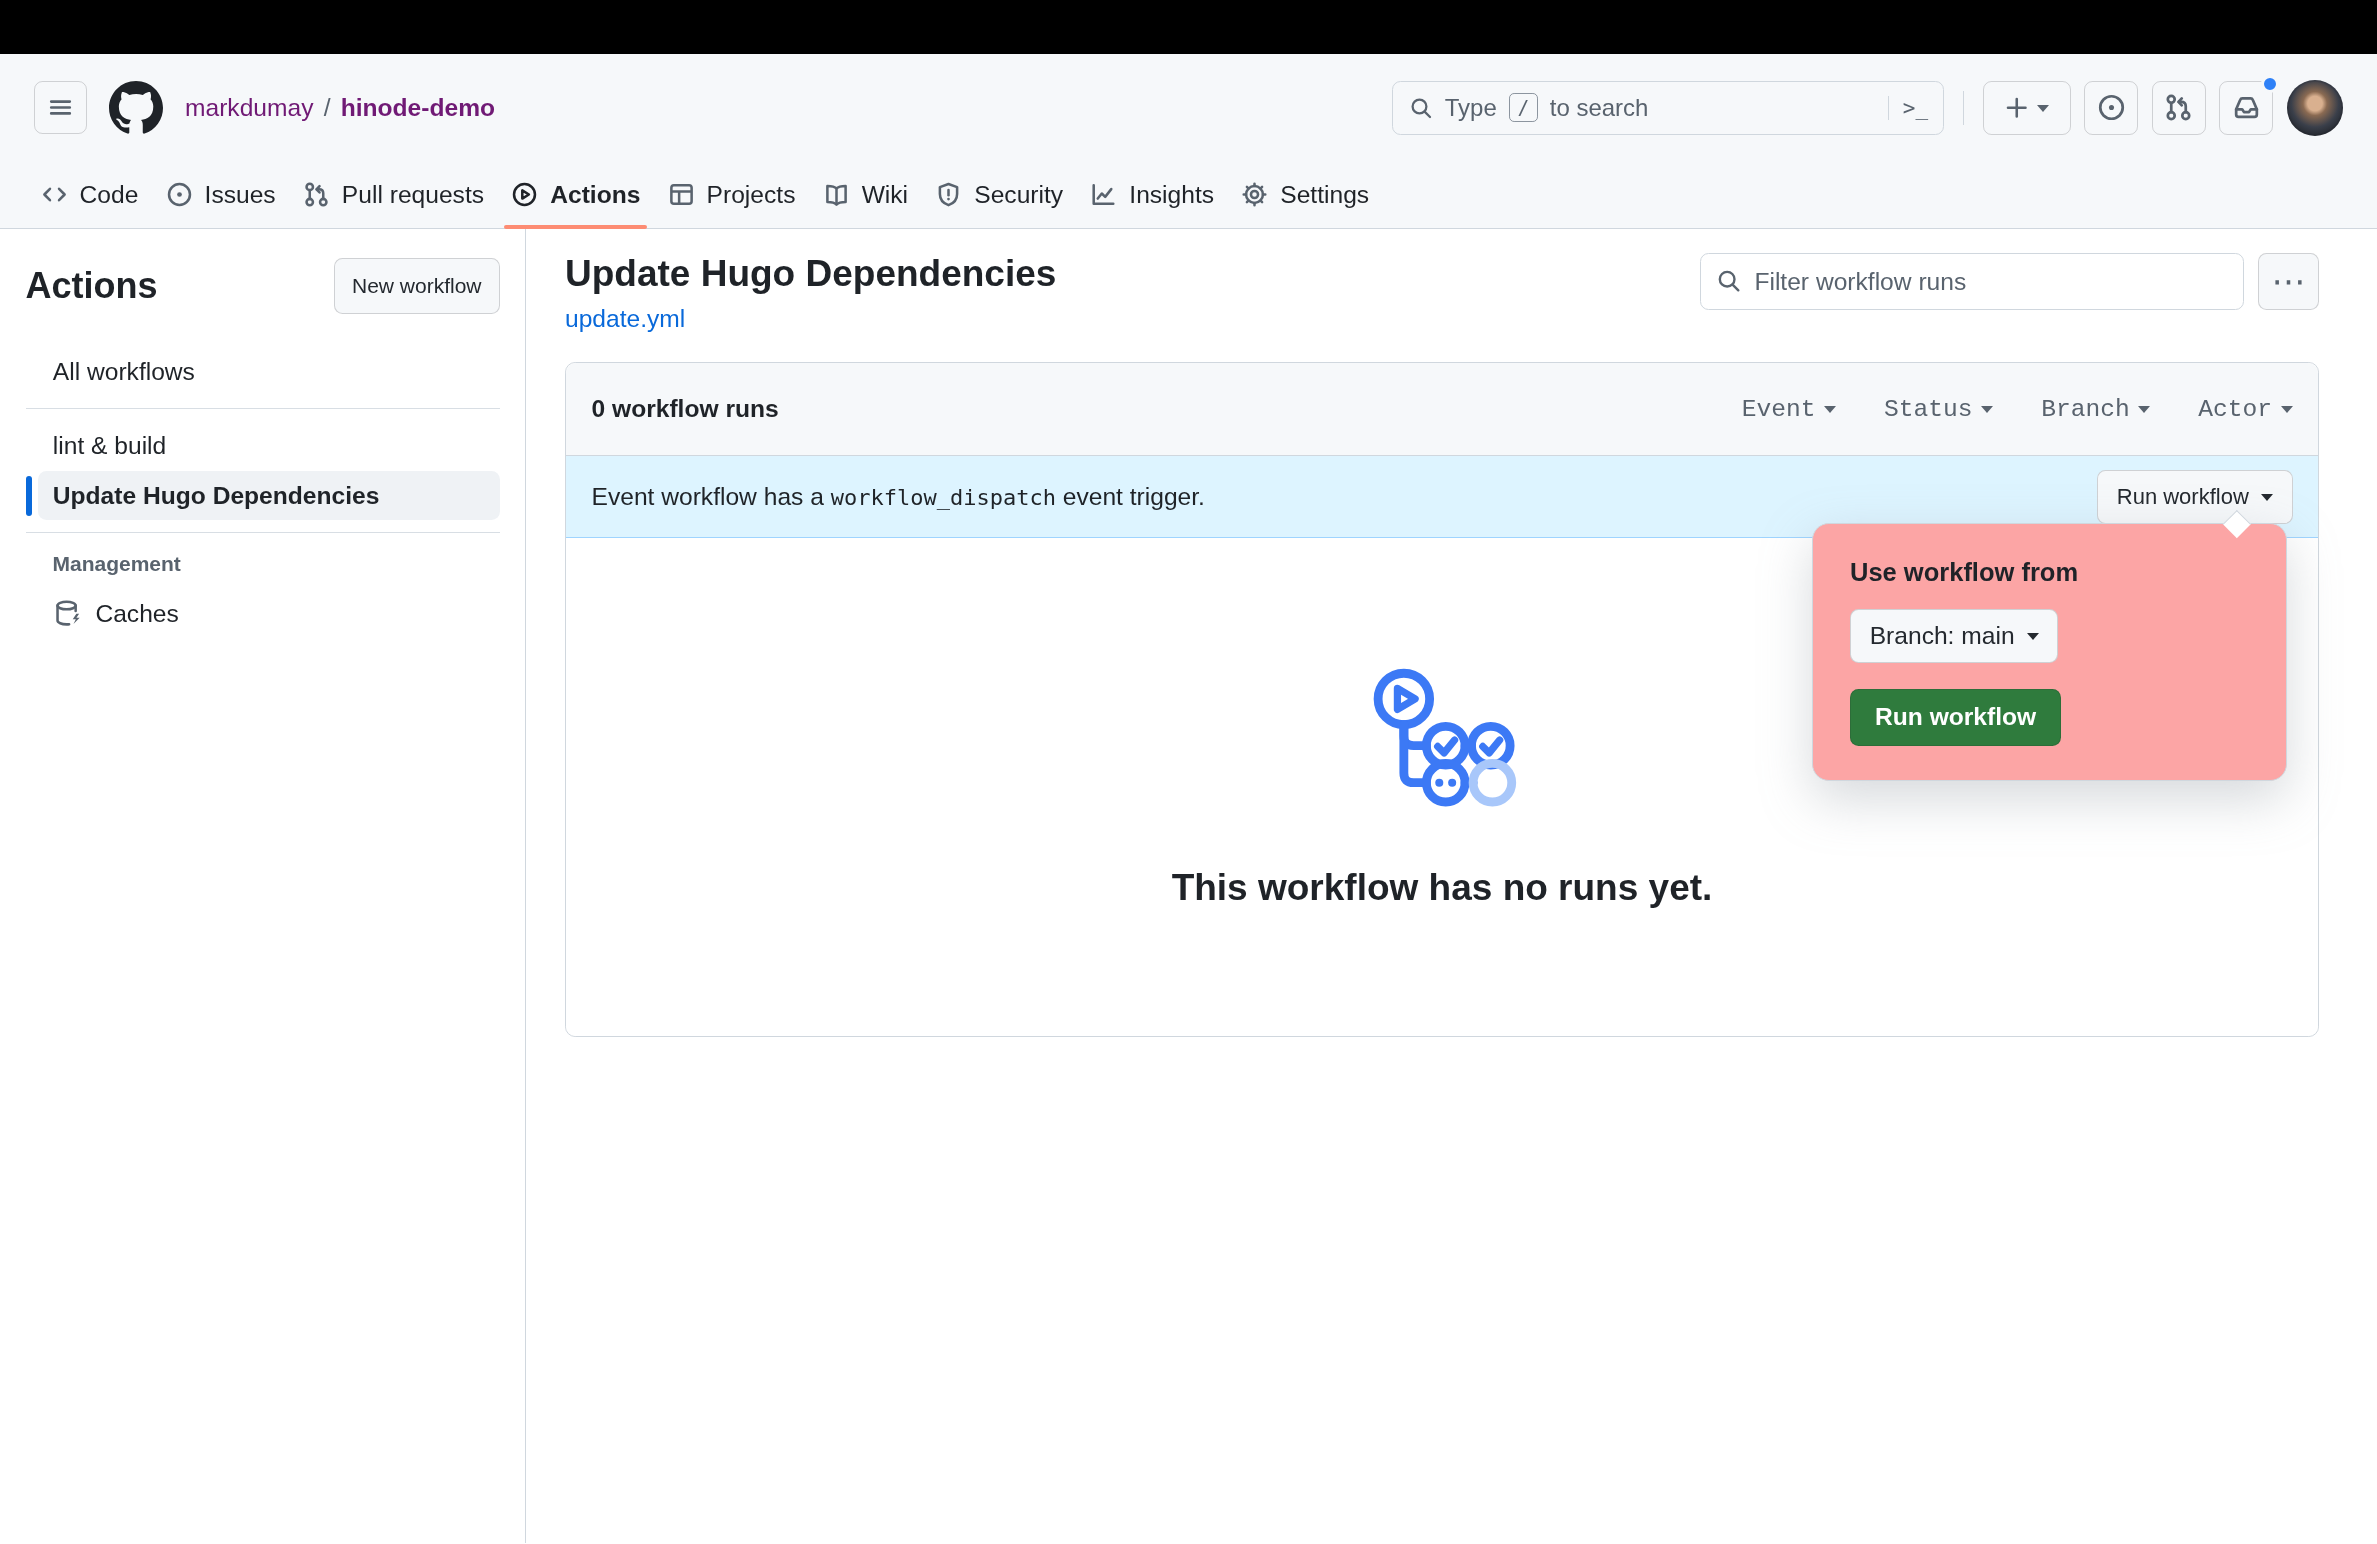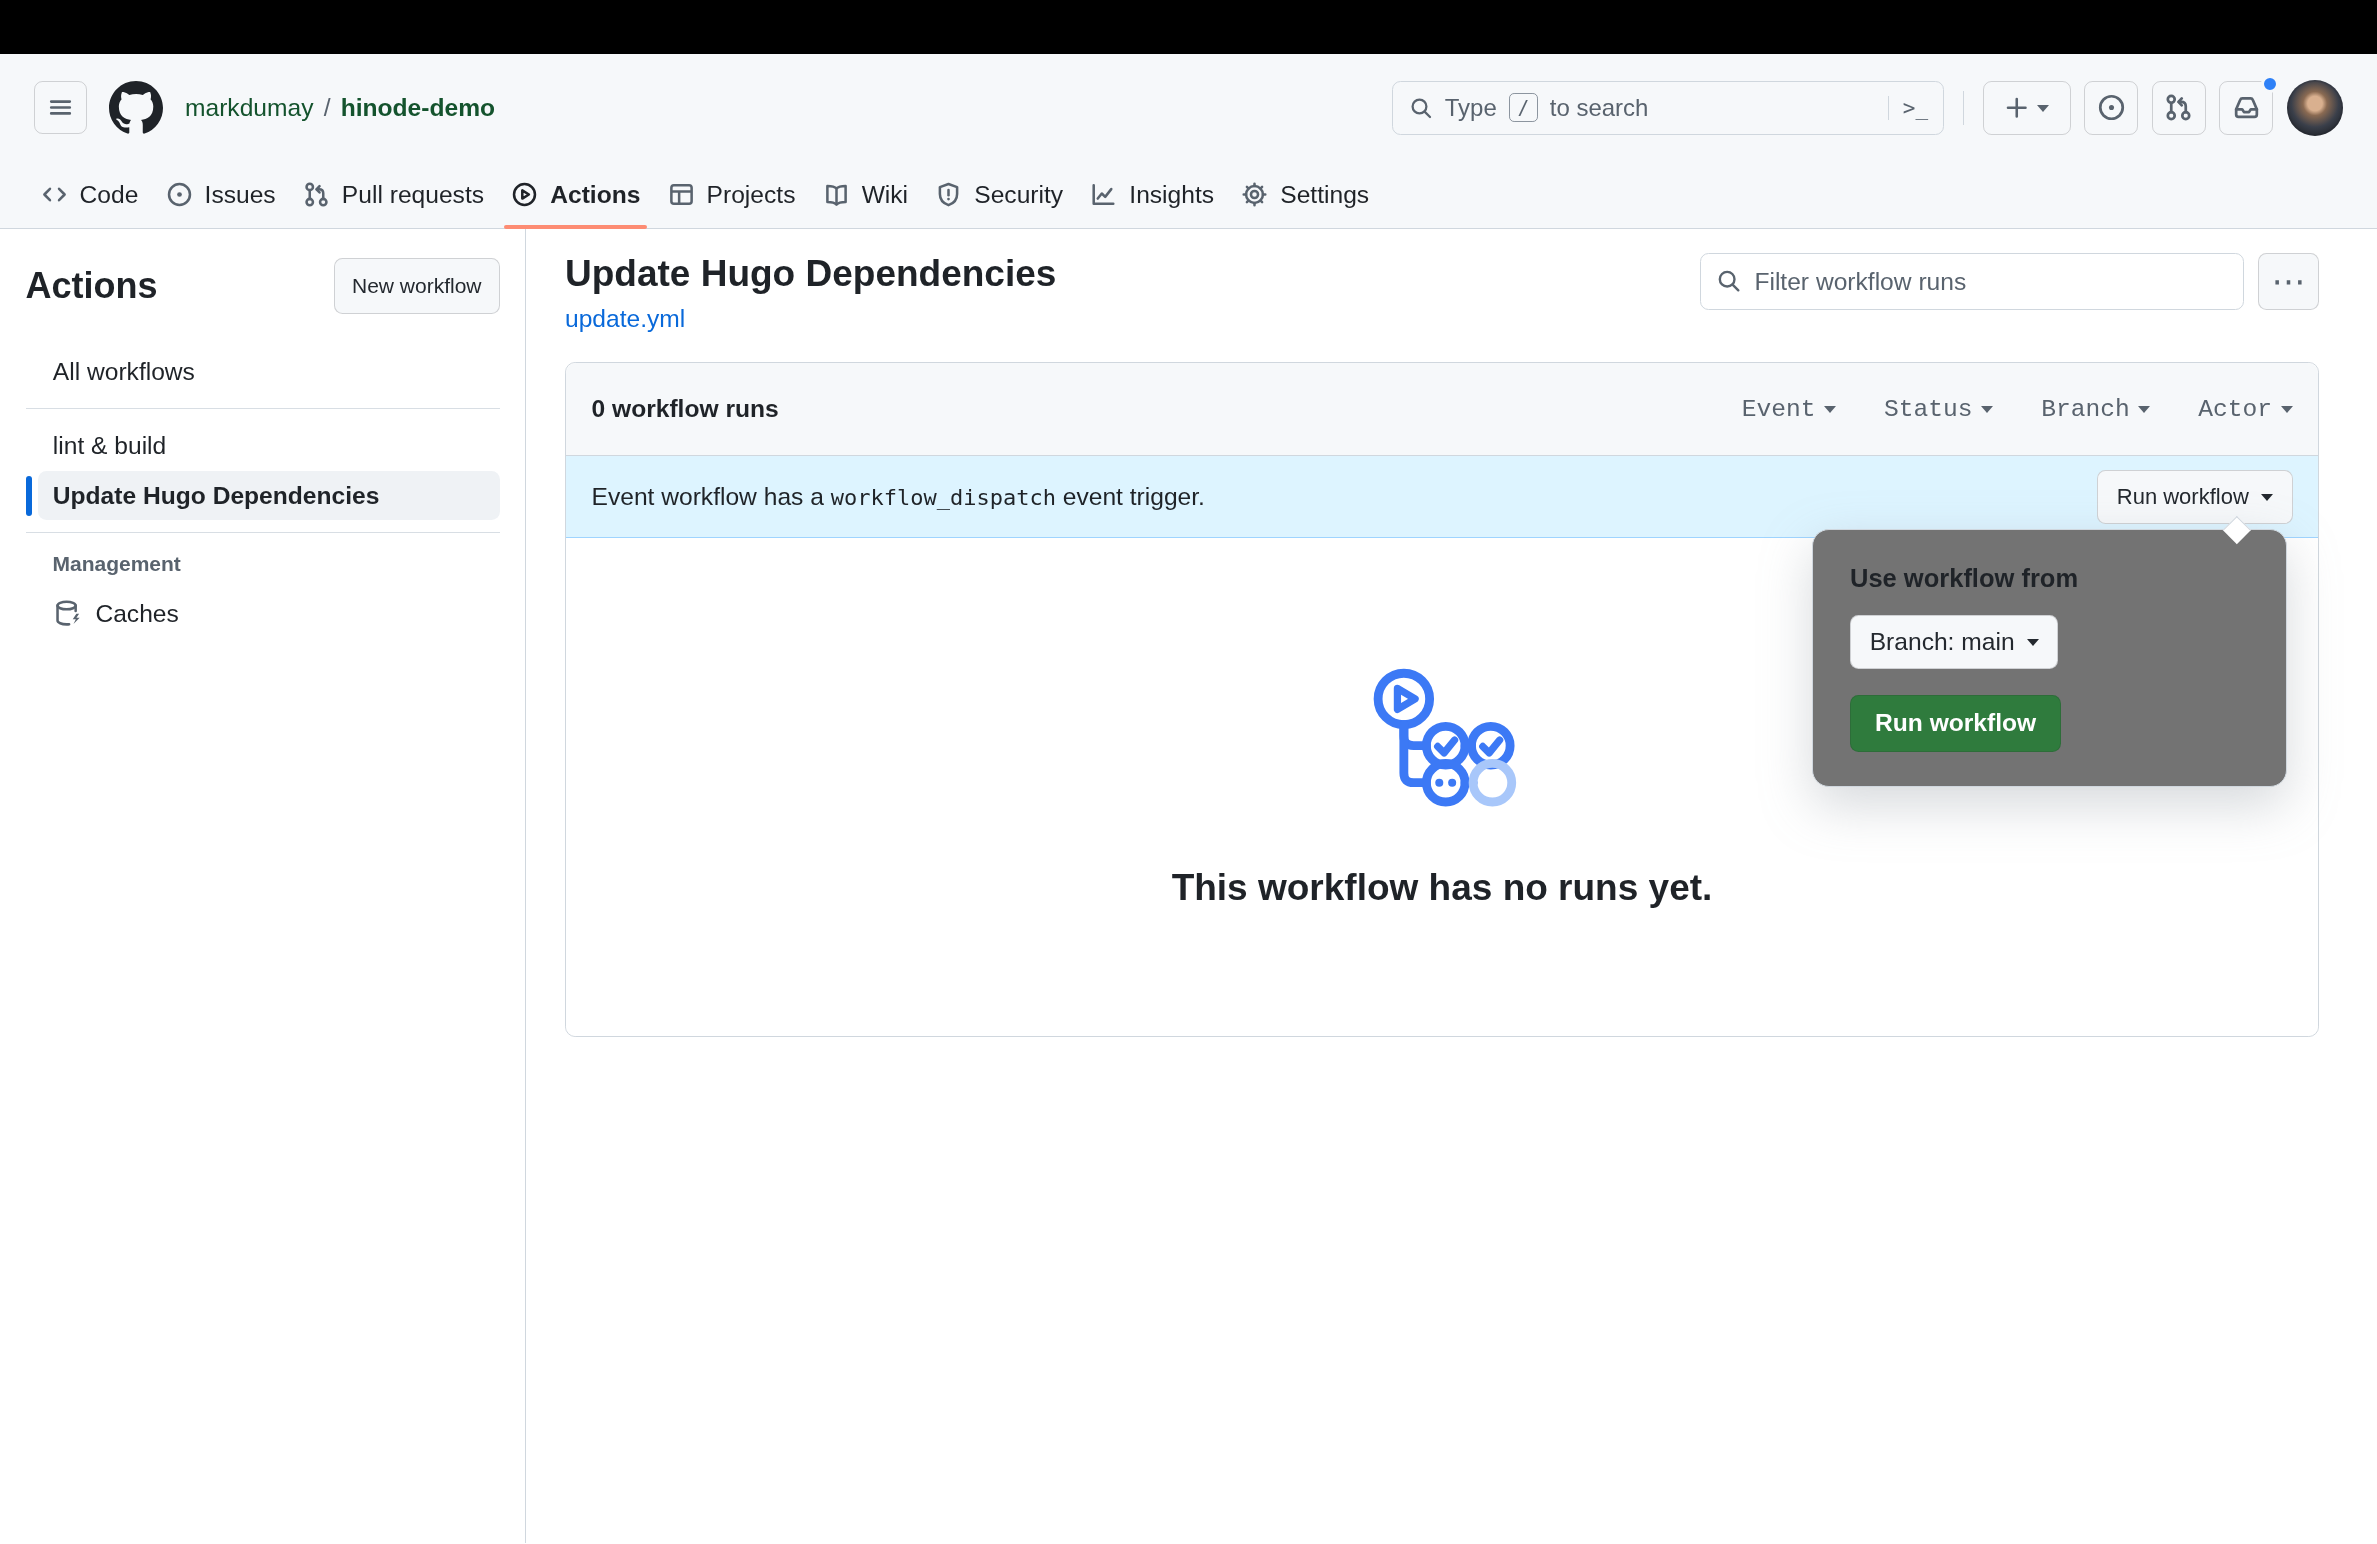--- a/index.html
+++ b/index.html
@@ -19,21 +19,21 @@
   }
   .hdr-left { display: flex; align-items: center; gap: 22px; }
   .iconbtn {
     display: flex; align-items: center; justify-content: center;
     border: 0.8px solid rgba(31,35,40,0.18); border-radius: 8.5px;
     background: transparent; color: #59636e; cursor: pointer; position: relative;
   }
   .hamburger { width: 53px; height: 53px; }
   .logo-link { display: flex; color: #1f2328; }
   .breadcrumb { font-size: 24.6px; display: flex; align-items: center; gap: 10.2px; }
-  .breadcrumb a { color: #14532d; text-decoration: none; }
+  .breadcrumb a { color: #701a75; text-decoration: none; }
   .breadcrumb .sep { color: #59636e; }
   .breadcrumb .repo { font-weight: 600; }
 
   .hdr-right { display: flex; align-items: center; gap: 13.6px; }
   .searchbox {
     width: 552px; height: 54px; border: 0.8px solid #d0d7de; border-radius: 8.5px;
     background: #f6f8fa; display: flex; align-items: center; padding: 0 15.3px;
     gap: 12px; color: #59636e; font-size: 24px; cursor: text;
   }
   .searchbox kbd {
@@ -148,22 +148,22 @@
   }
 
   .empty {
     height: 498px; display: flex; flex-direction: column; align-items: center;
     padding-top: 127px; background: #fff; border-radius: 0 0 10.2px 10.2px;
   }
   .empty h3 { margin-top: 56px; font-size: 37px; font-weight: 700; color: #1f2328; }
 
   
   .run-panel {
-    position: absolute; top: 166px; right: 31px; width: 475px; z-index: 5;
-    background: #737373; border: 0.8px solid #d0d7de; border-radius: 17px;
+    position: absolute; top: 160px; right: 31px; width: 475px; z-index: 5;
+    background: #fca5a5; border: 0.8px solid #d0d7de; border-radius: 17px;
     padding: 34px 37px; box-shadow: 0 18.7px 51px rgba(140,149,159,0.35);
   }
   .run-panel::before {
     content: ""; position: absolute; top: -10.2px; right: 39px; width: 18.7px; height: 18.7px;
     background: #fff; border-left: 0.8px solid #d0d7de; border-top: 0.8px solid #d0d7de;
     transform: rotate(45deg);
   }
   .run-panel h4 { font-size: 25.5px; font-weight: 600; margin-bottom: 22px; }
   .branch-btn {
     font-size: 24.6px; color: #24292f; background: #f6f8fa;

